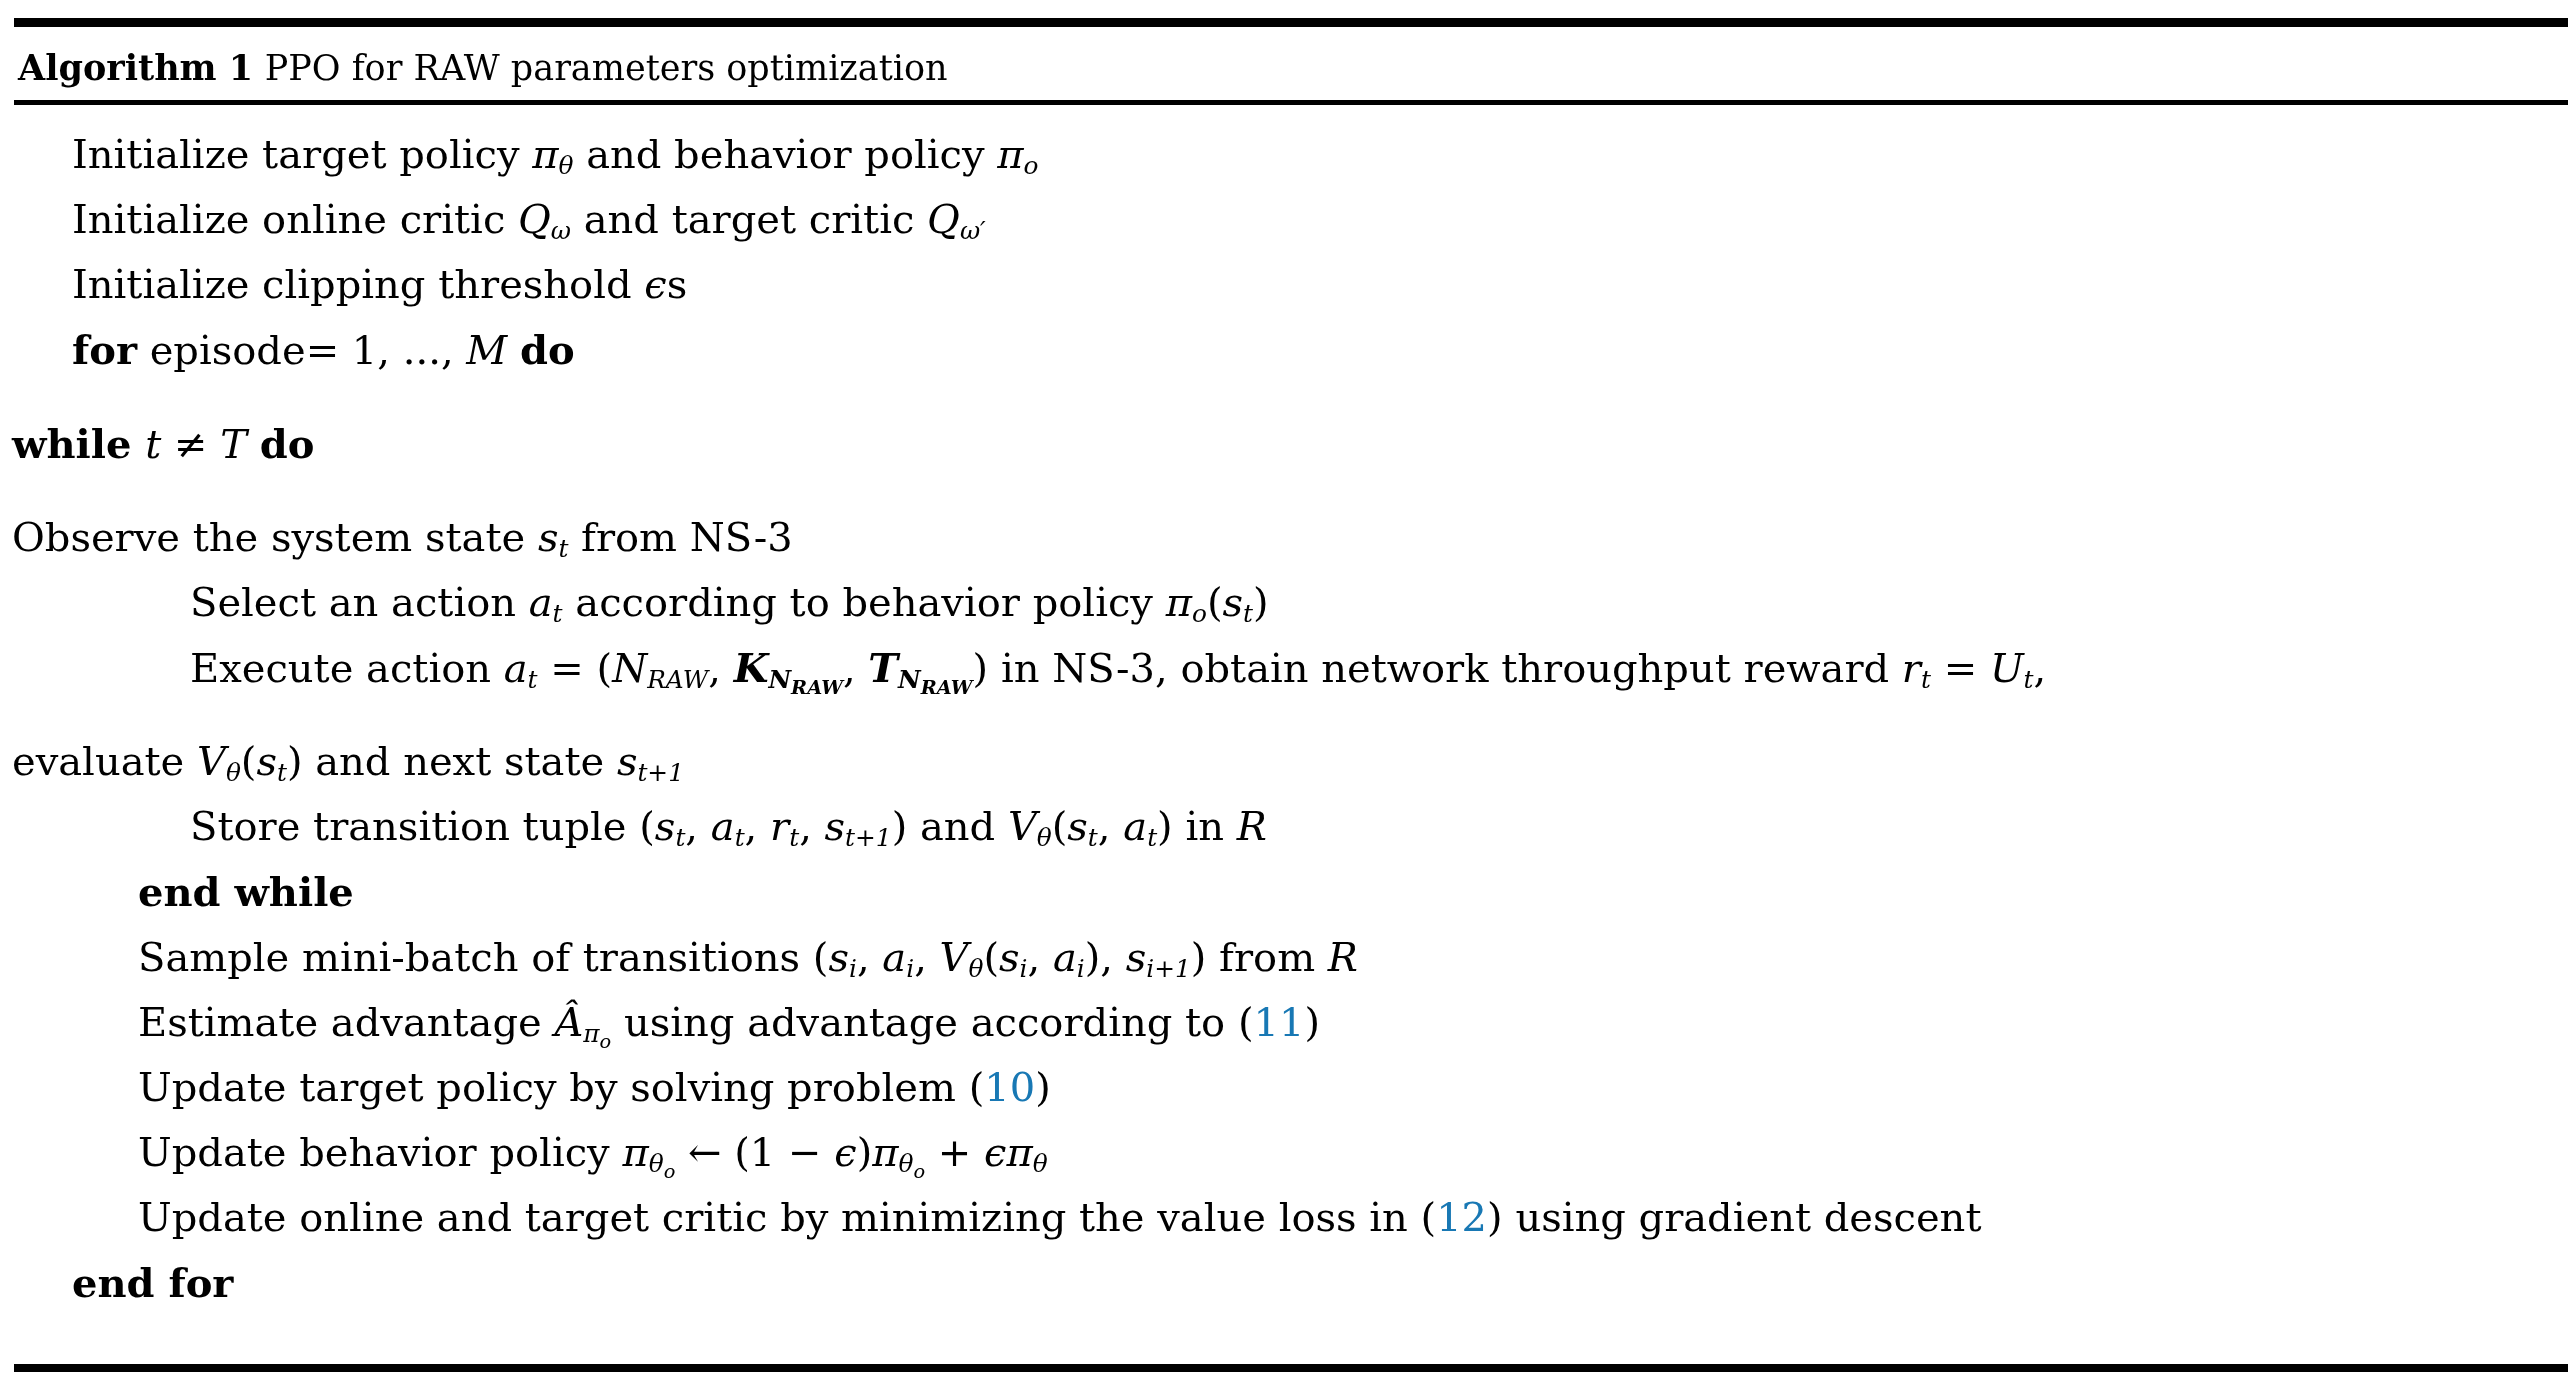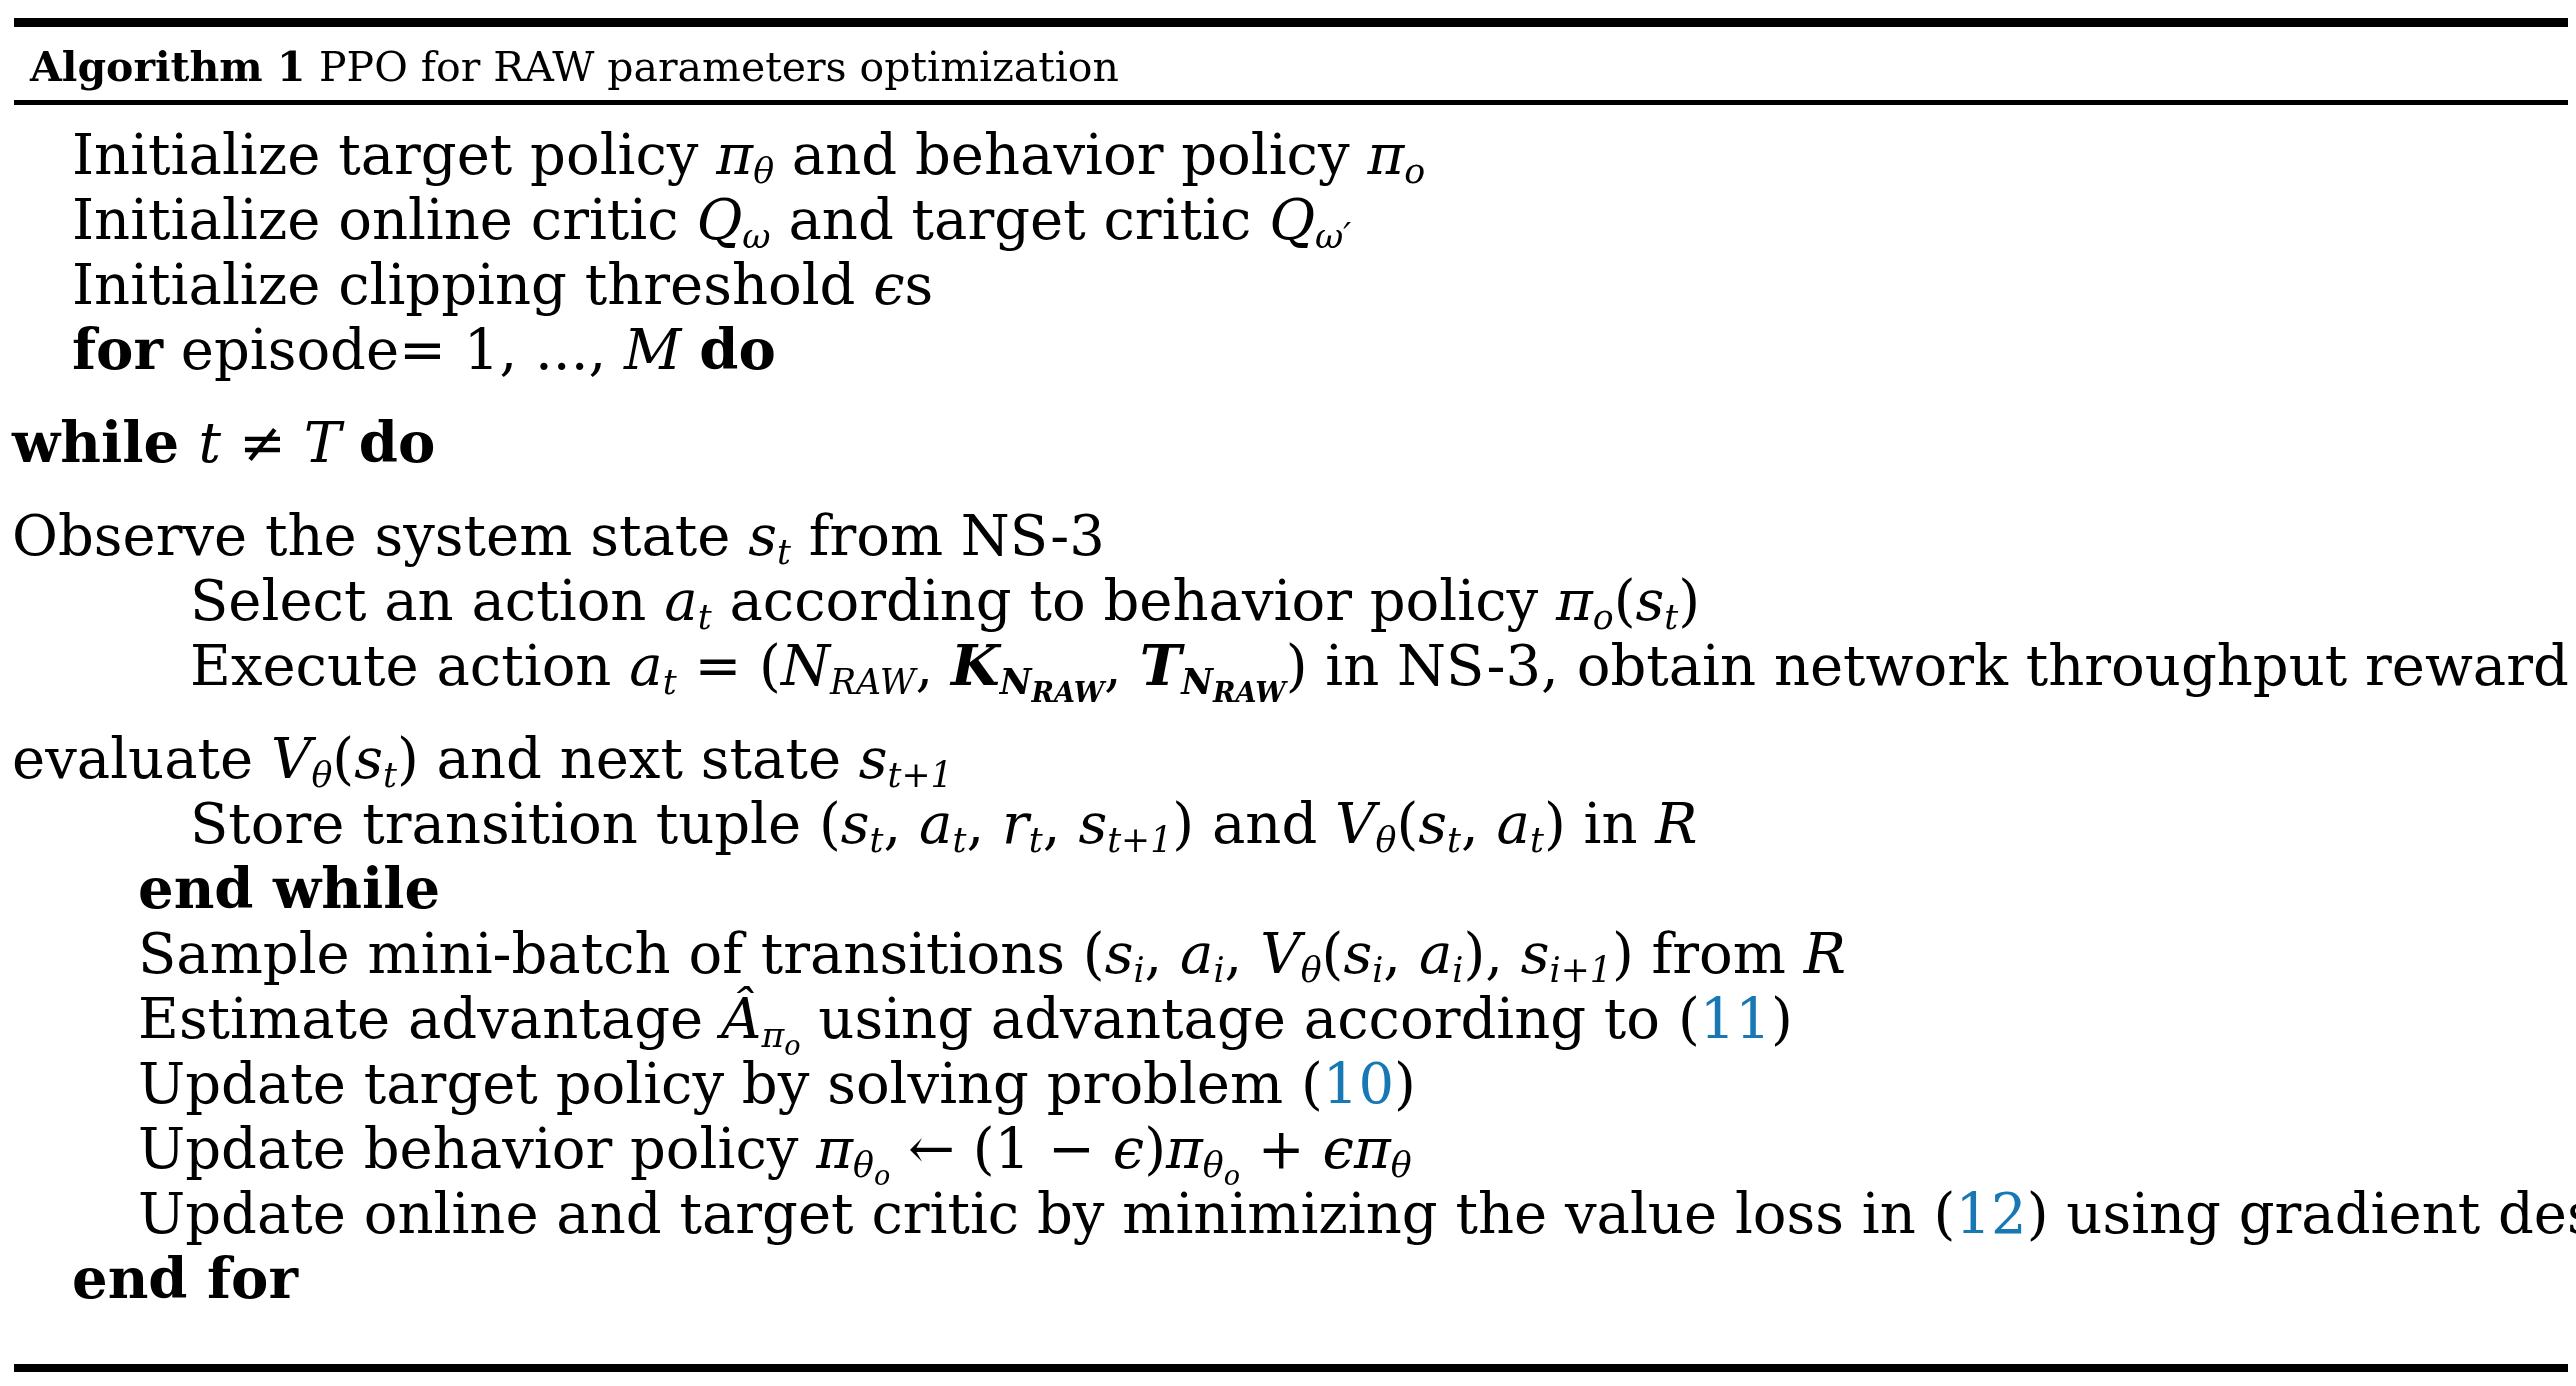--- a/index.html
+++ b/index.html
@@ -20,37 +20,37 @@
     left: 13.8px;
     width: 2554px;
     background: #000000;
   }
   #rule-top    { top: 18px;   height: 9px; }
   #rule-mid    { top: 100px;  height: 4.8px;  }
   #rule-bottom { top: 1364px; height: 8.3px; }
 
   .algo-header {
     position: absolute;
-    left: 30px;
+    left: 18px;
     top: 40px;
-    font-size: 41px;
+    font-size: 35px;
     line-height: 55px;
     white-space: nowrap;
   }
   .algo-header .hdr-label { font-weight: bold; }
   .algo-header .hdr-title { margin-left: 0.33em; }
 
   .algo-body {
     position: absolute;
     top: 122px;
     left: 0;
     width: 2576px;
   }
   .line {
-    font-size: 56px;
+    font-size: 40px;
     line-height: 65px;
     white-space: nowrap;
   }
   .ind0 { padding-left: 72px; }
   .ind1 { padding-left: 138px; }
   .ind2 { padding-left: 190px; }
   .gap  { margin-top: 28px; padding-left: 12px; }
 
   .seg-rm   { font-style: normal; }
   .seg-it   { font-style: italic; }

